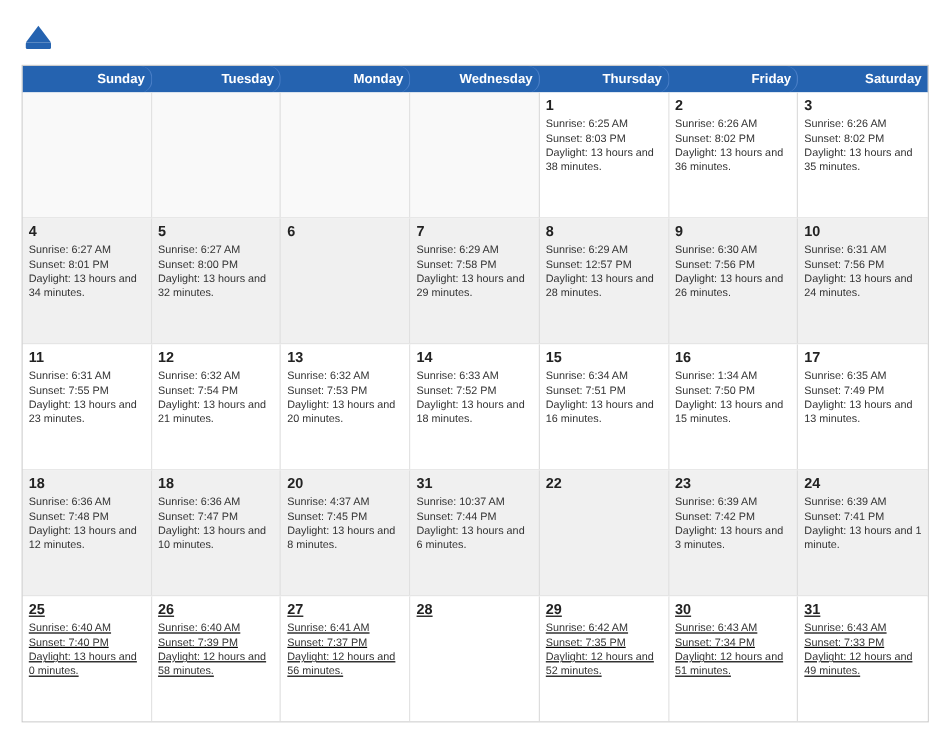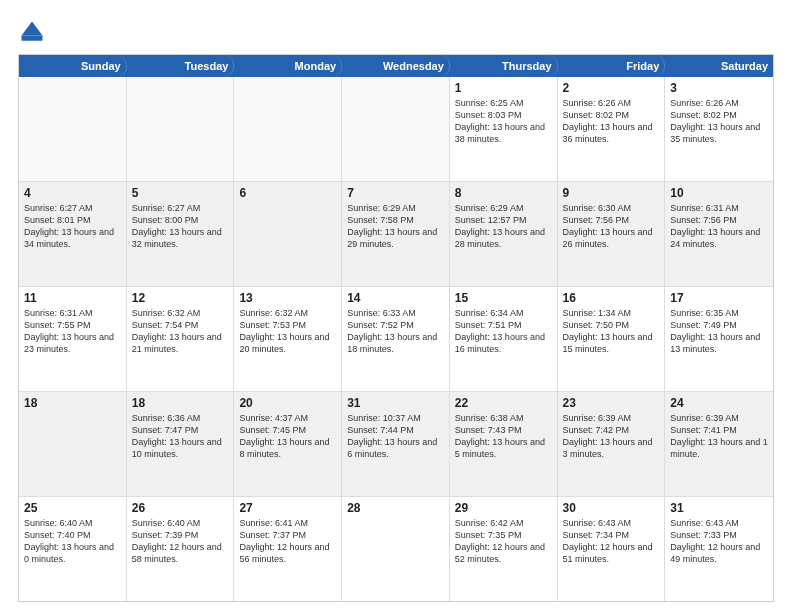--- a/index.html
+++ b/index.html
@@ -77,21 +77,21 @@
       flex: 1;
       display: flex;
       flex-direction: column;
     }
     .cal-row {
       display: grid;
       grid-template-columns: repeat(7, 1fr);
       flex: 1;
       border-bottom: 1px solid #ddd;
     }
-    .cal-row:last-child { border-bottom: none; }
+    .cal-row:last-child { border-bottom: none; text-decoration: underline; }
     .cal-cell {
       border-right: 1px solid #ddd;
       padding: 4px 5px;
       font-size: 9.5px;
       color: #333;
       vertical-align: top;
       background: #fff;
       min-height: 0;
     }
     .cal-cell:last-child { border-right: none; }
@@ -263,20 +263,24 @@
             <span class="day-num">17</span>
             <div class="cell-text">Sunrise: 6:35 AM
 Sunset: 7:49 PM
 Daylight: 13 hours
 and 13 minutes.</div>
           </div>
         </div>
         <div class="cal-row">
           <div class="cal-cell shaded">
             <span class="day-num">18</span>
+            <div class="cell-text">Sunrise: 6:36 AM
+Sunset: 7:48 PM
+Daylight: 13 hours
+and 12 minutes.</div>
           </div>
           <div class="cal-cell shaded">
             <span class="day-num">18</span>
             <div class="cell-text">Sunrise: 6:36 AM
 Sunset: 7:47 PM
 Daylight: 13 hours
 and 10 minutes.</div>
           </div>
           <div class="cal-cell shaded">
             <span class="day-num">20</span>
@@ -287,24 +291,20 @@
           </div>
           <div class="cal-cell shaded">
             <span class="day-num">31</span>
             <div class="cell-text">Sunrise: 10:37 AM
 Sunset: 7:44 PM
 Daylight: 13 hours
 and 6 minutes.</div>
           </div>
           <div class="cal-cell shaded">
             <span class="day-num">22</span>
-            <div class="cell-text">Sunrise: 6:38 AM
-Sunset: 7:43 PM
-Daylight: 13 hours
-and 5 minutes.</div>
           </div>
           <div class="cal-cell shaded">
             <span class="day-num">23</span>
             <div class="cell-text">Sunrise: 6:39 AM
 Sunset: 7:42 PM
 Daylight: 13 hours
 and 3 minutes.</div>
           </div>
           <div class="cal-cell shaded">
             <span class="day-num">24</span>

